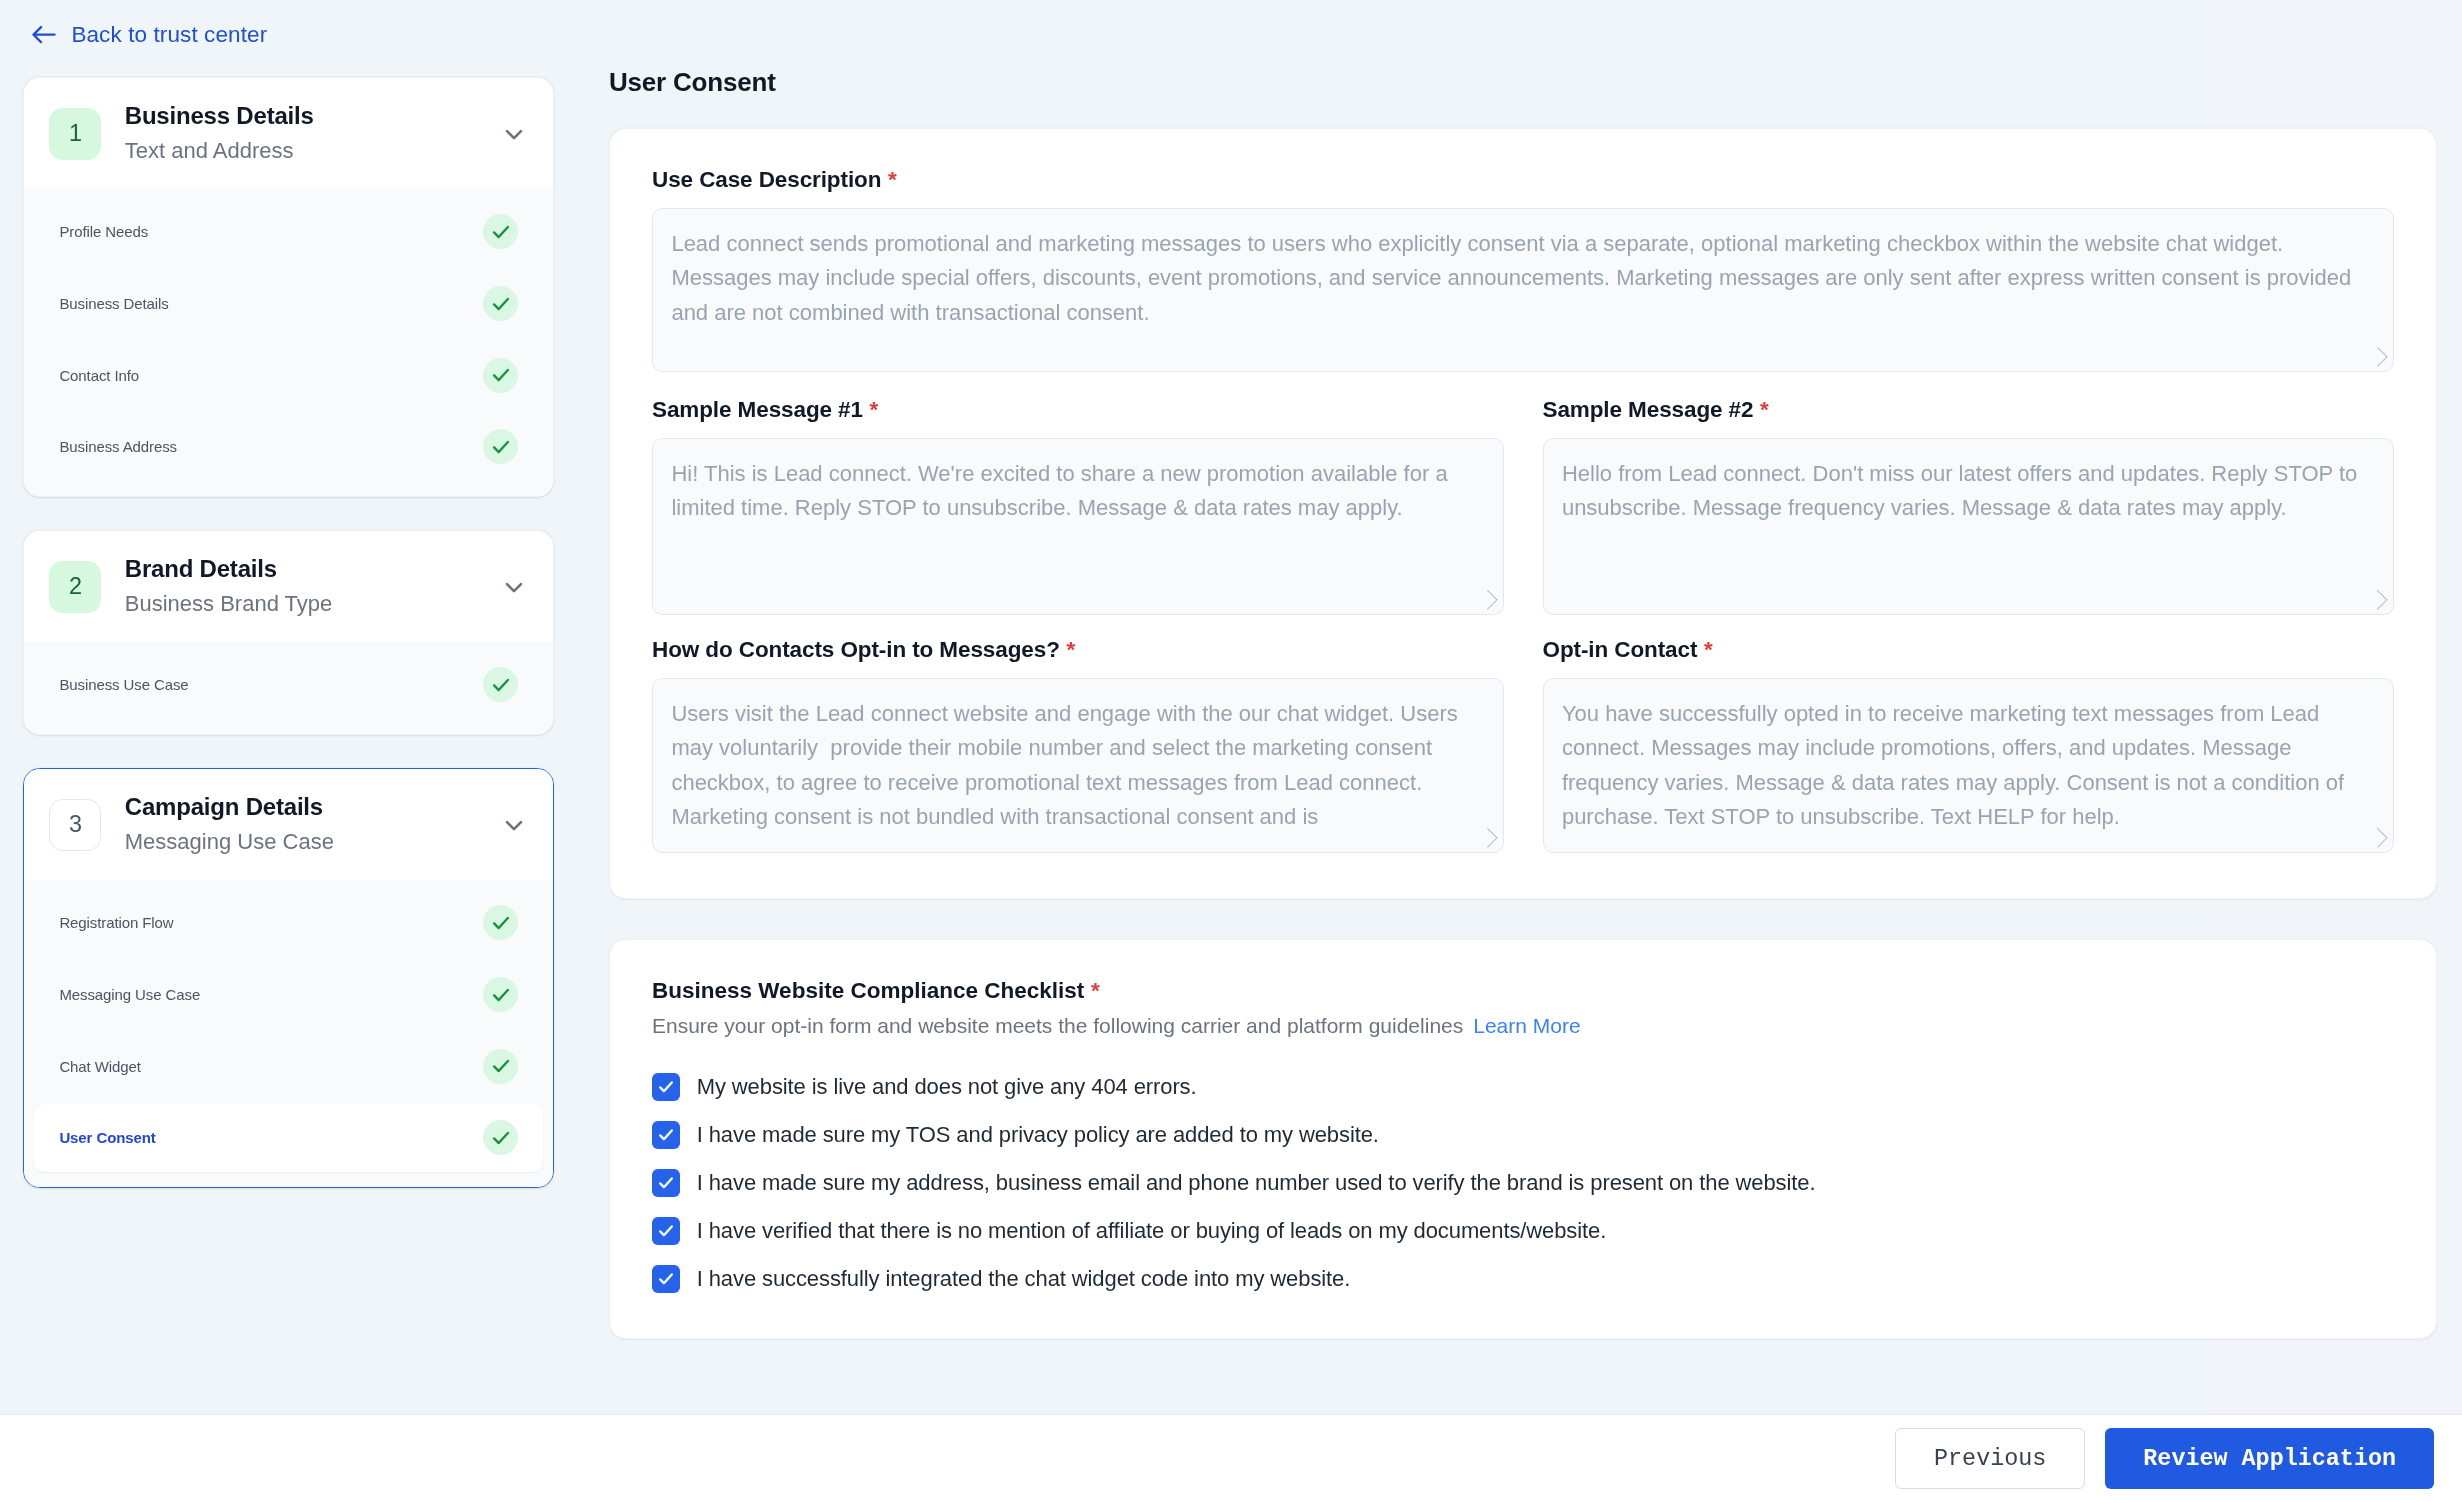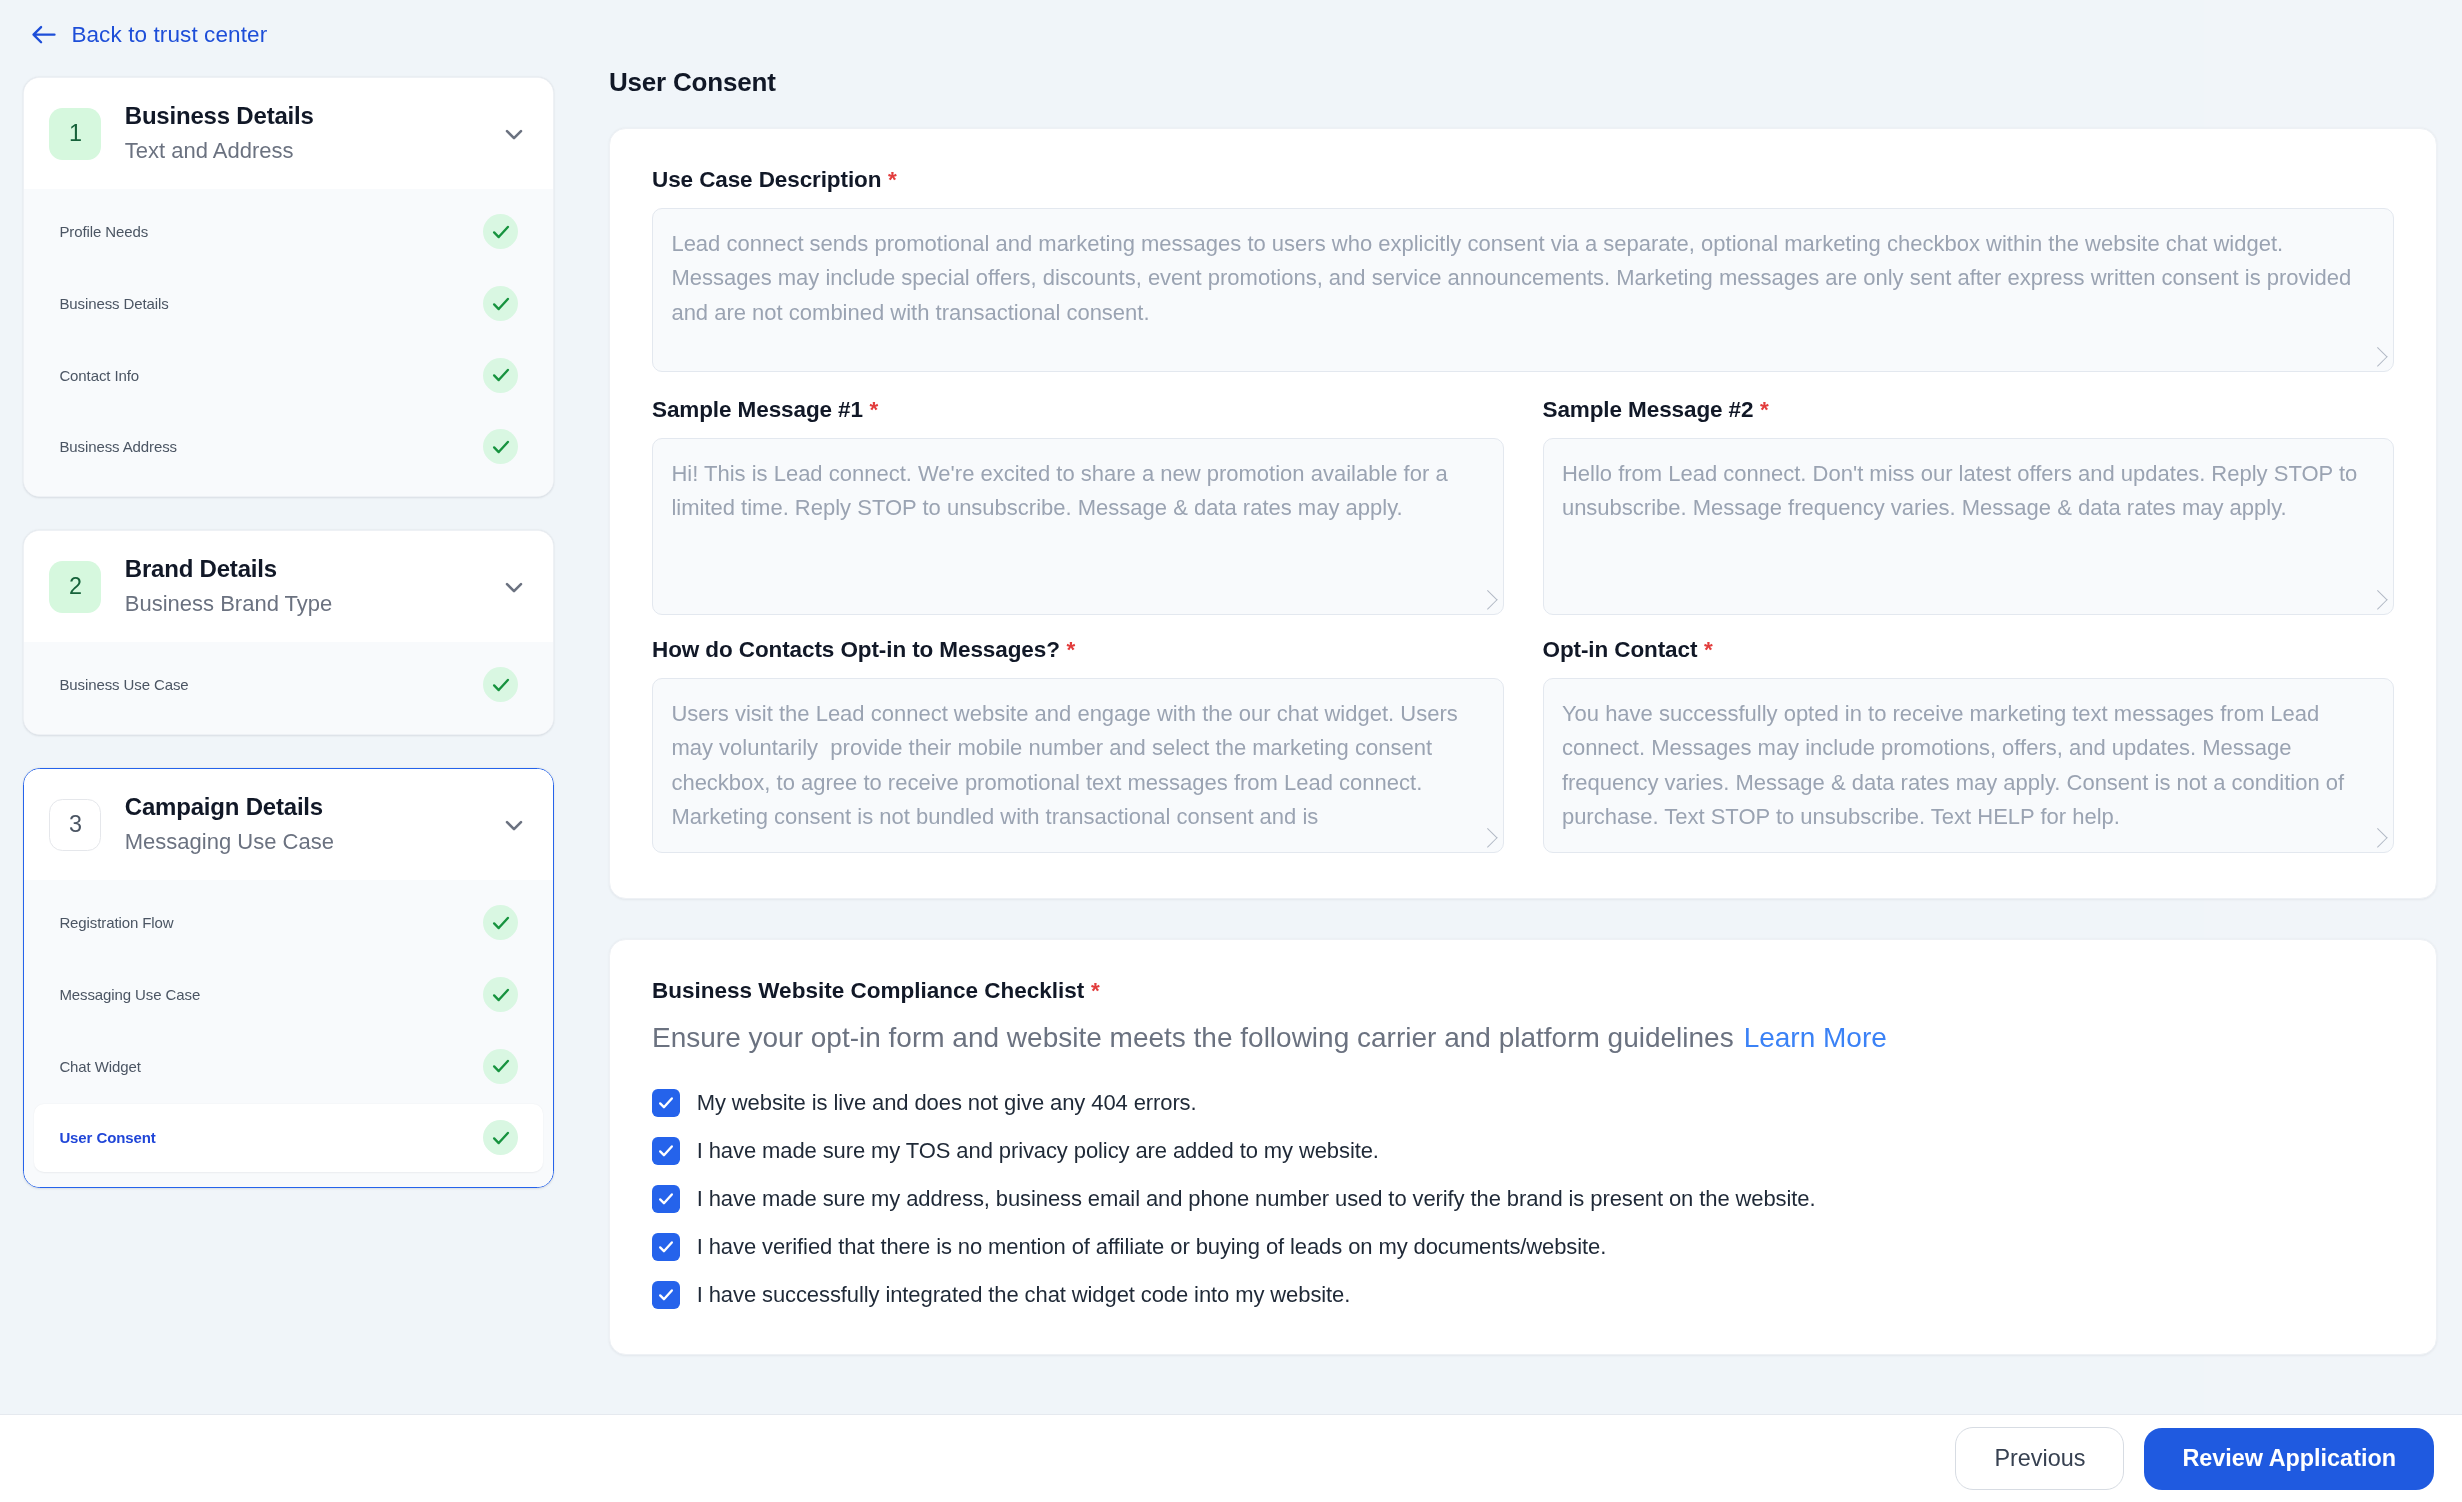--- a/index.html
+++ b/index.html
@@ -89,39 +89,39 @@
     width: 13.4px; height: 13.4px;
     border-right: 1.7px solid #9aa3b2; border-bottom: 1.7px solid #9aa3b2;
     transform: rotate(-45deg) translate(0.8px,-2.5px); pointer-events: none; opacity: .75;
   }
   .grid2 { display: grid; grid-template-columns: 1fr 1fr; gap: 22px 39px; }
   .field { margin-bottom: 0; }
   .field.spaced { margin-bottom: 25px; }
 
   
   .cl-title { font-size: 22.5px; font-weight: 700; color: #111827; display: flex; align-items: baseline; gap: 6.7px; }
-  .cl-sub { font-size: 28px; color: #6b7280; margin-top: 18px; }
+  .cl-sub { font-size: 21px; color: #6b7280; margin-top: 10px; }
   .cl-sub .learn { color: #3b82f6; margin-left: 10px; cursor: pointer; }
   .cl-list { margin-top: 35px; display: flex; flex-direction: column; gap: 20px; }
   .cl-row { display: flex; align-items: center; gap: 16.7px; }
   .cbox {
     width: 28px; height: 28px; flex: 0 0 28px; border-radius: 5.8px; background: #2563eb;
     display: flex; align-items: center; justify-content: center; cursor: pointer;
   }
   .cbox svg { width: 20px; height: 20px; }
   .cl-text { font-size: 22px; color: #1f2937; letter-spacing: -0.1px; }
 
   
   .footer {
     position: absolute; left: 0; bottom: 0; width: 2462px; height: 88px;
     background: #ffffff; border-top: 0.8px solid #e5e9ef;
     display: flex; align-items: center; justify-content: flex-end;
     gap: 20px; padding-right: 28px;
   }
-  .btn { font-family: Liberation Sans, sans-serif; cursor: pointer; border-radius: 18px; }
+  .btn { font-family: Liberation Mono, monospace; cursor: pointer; border-radius: 6px; }
   .btn-prev {
     background: #ffffff; border: 0.8px solid #d7dce3; color: #374151;
     font-size: 23.4px; padding: 16.7px 38px; font-weight: 400;
   }
   .btn-primary {
     background: #1f5ae0; border: none; color: #ffffff;
     font-size: 23.4px; padding: 17.5px 38px; font-weight: 700;
   }
 </style>
 </head>

